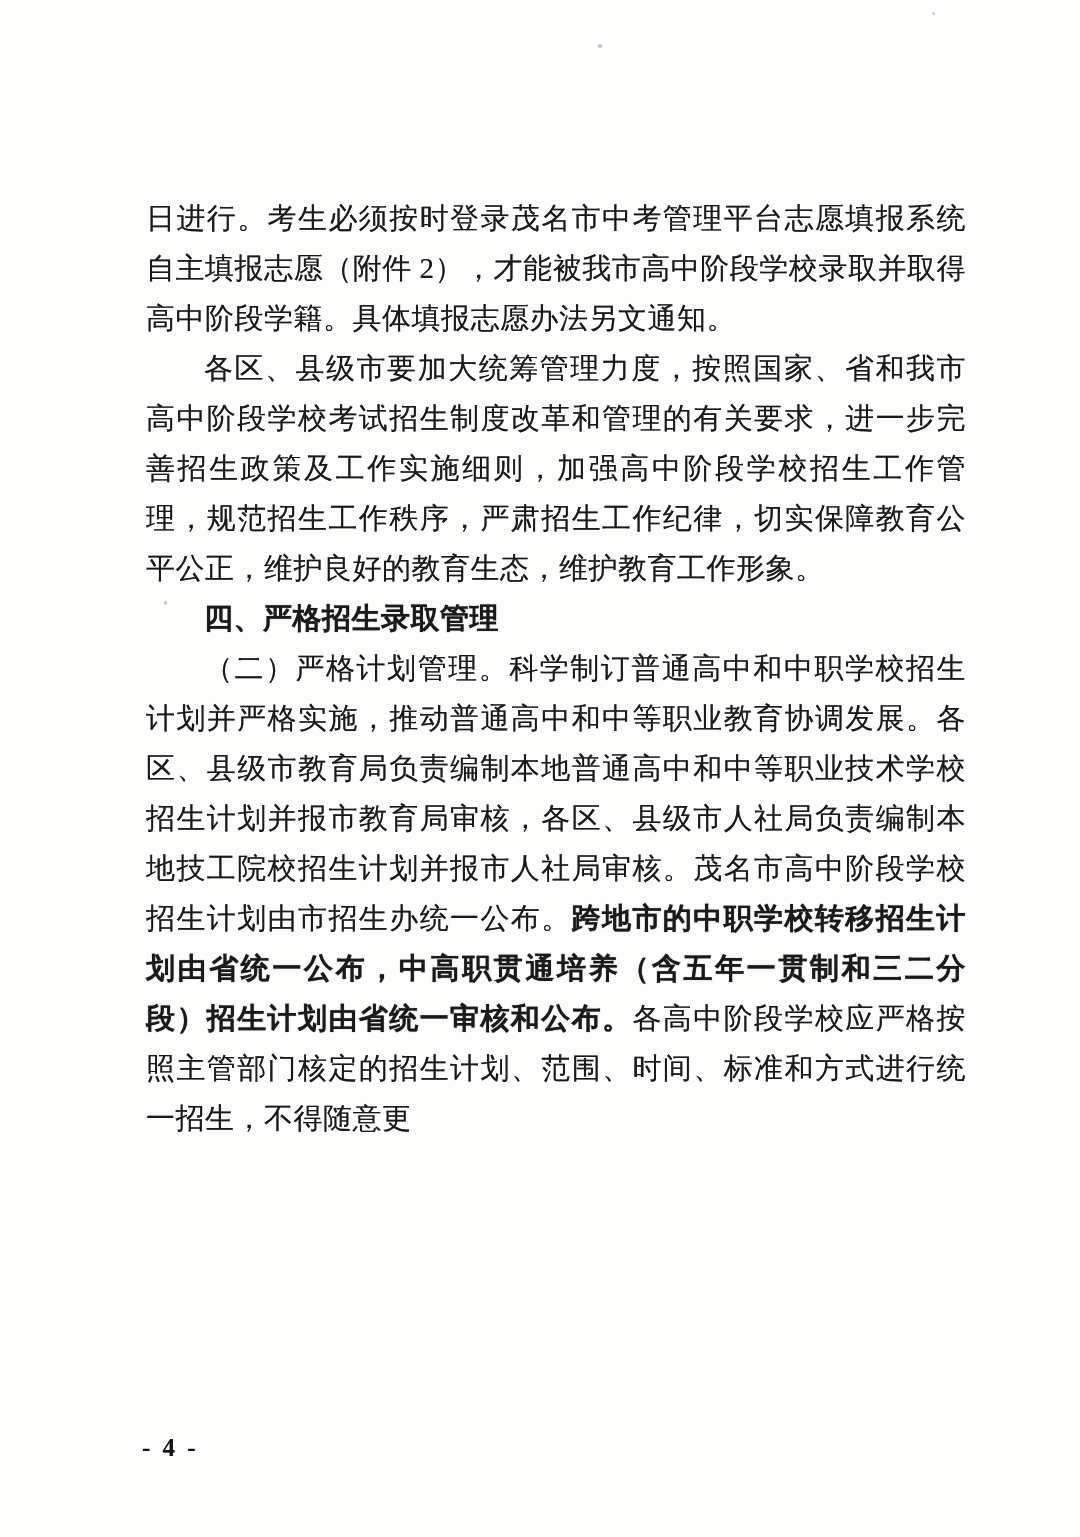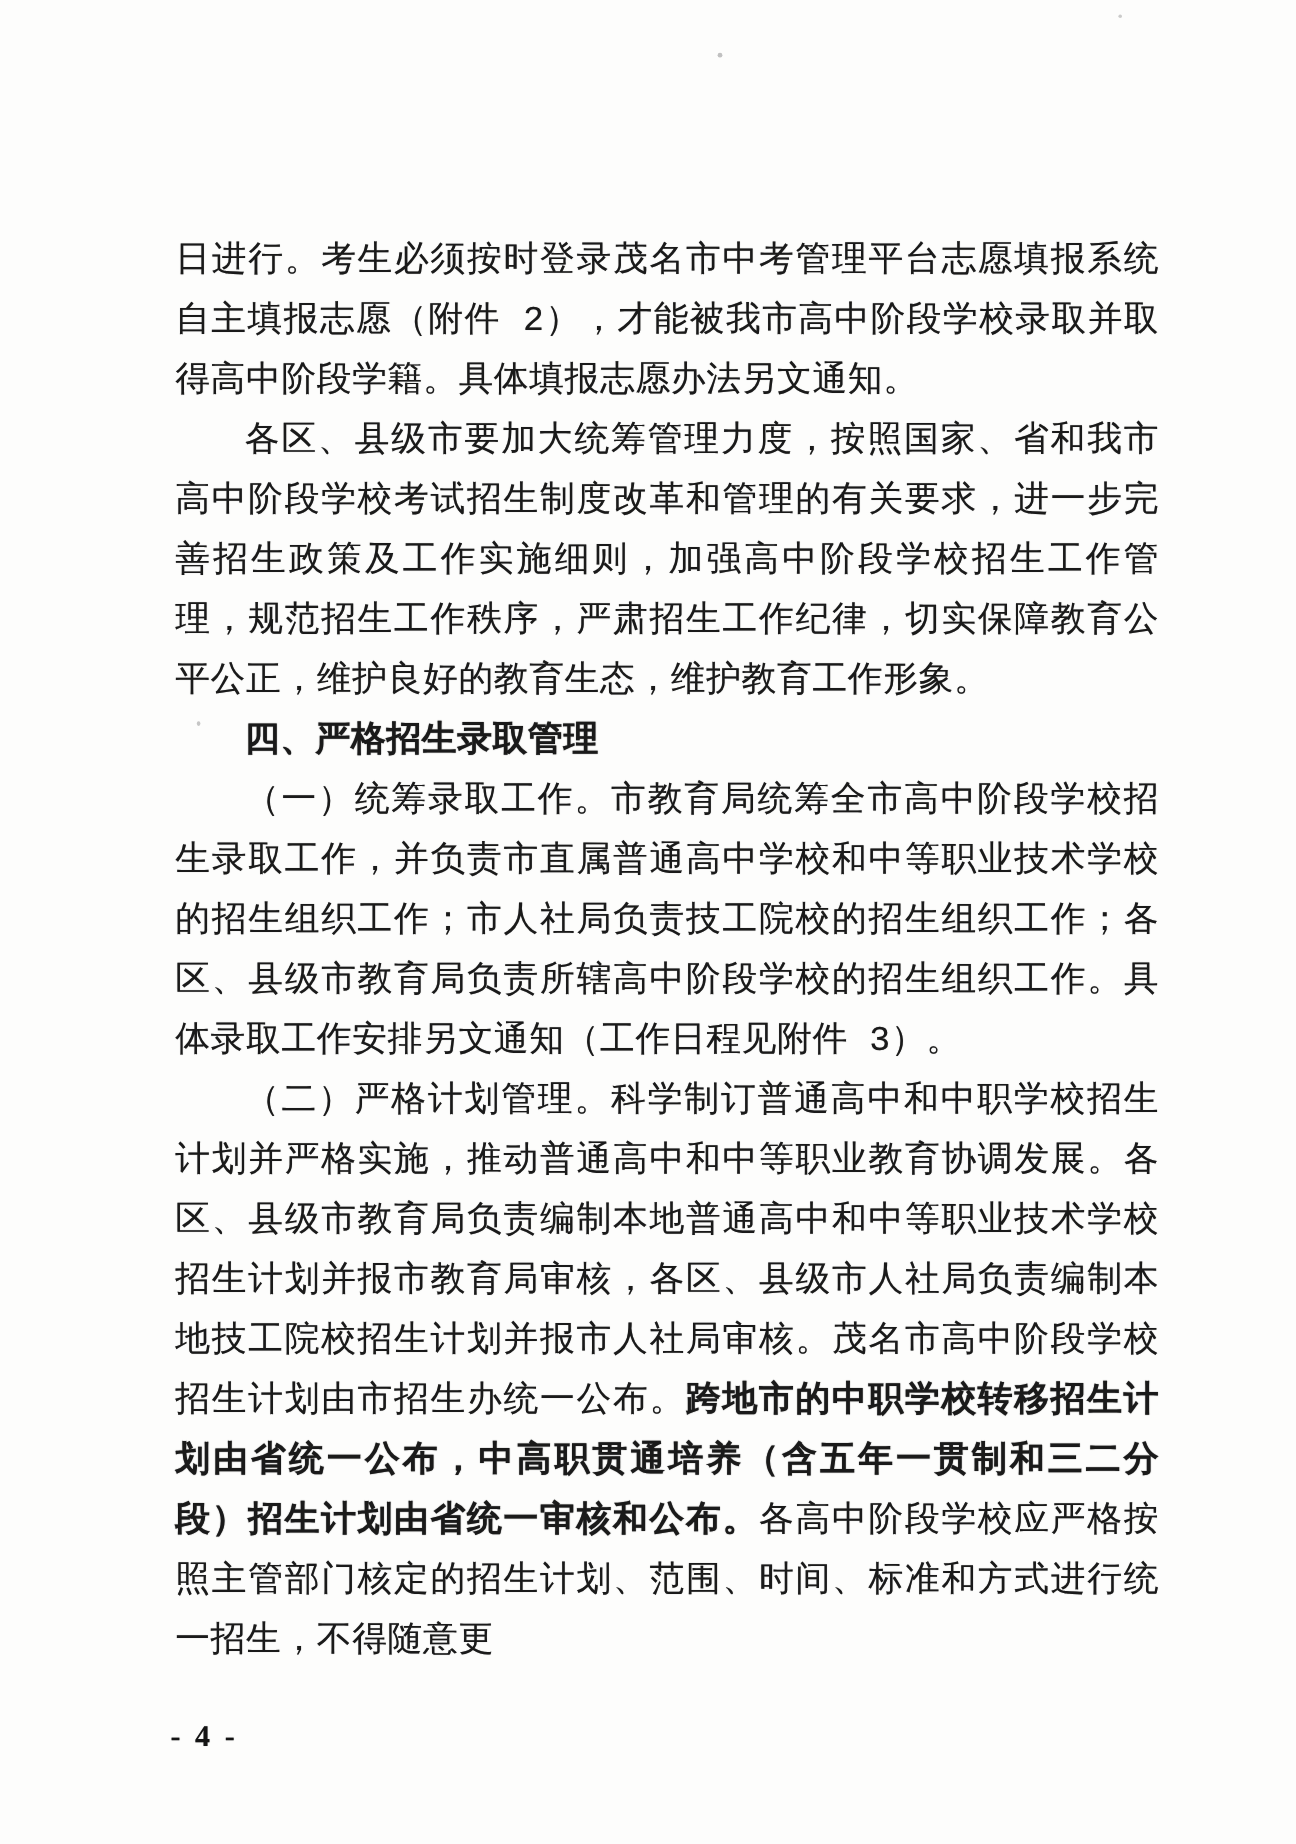--- a/index.html
+++ b/index.html
@@ -14,21 +14,20 @@
     margin: 0 auto;
     background: #fdfdfc;
     overflow: hidden;
     font-family: "Liberation Serif", "DejaVu Serif", serif;
   }
   .content {
     position: absolute;
     left: 146px;
     top: 193px;
     width: 820px;
-    font-family: Liberation Mono, monospace;
   }
   p.para {
     margin: 0;
     font-size: 29px;
     line-height: 50px;
     color: #1a1a1a;
     text-align: justify;
     letter-spacing: 0.5px;
     text-shadow: 0 0 0.6px rgba(20,20,20,0.55);
   }
@@ -64,18 +63,17 @@
 
 <div class="page">
   <span class="speck s1"></span>
   <span class="speck s2"></span>
   <span class="speck s3"></span>
 
   <div class="content">
       <p class="para"><span>日进行。考生必须按时登录茂名市中考管理平台志愿填报系统自主填报志愿（附件 2），才能被我市高中阶段学校录取并取得高中阶段学籍。具体填报志愿办法另文通知。</span></p>
       <p class="para indent"><span>各区、县级市要加大统筹管理力度，按照国家、省和我市高中阶段学校考试招生制度改革和管理的有关要求，进一步完善招生政策及工作实施细则，加强高中阶段学校招生工作管理，规范招生工作秩序，严肃招生工作纪律，切实保障教育公平公正，维护良好的教育生态，维护教育工作形象。</span></p>
       <p class="para indent"><span class="bold">四、严格招生录取管理</span></p>
-      <p class="para indent"><span>（一）统筹录取工作。市教育局统筹全市高中阶段学校招生录取工作，并负责市直属普通高中学校和中等职业技术学校的招生组织工作；市人社局负责技工院校的招生组织工作；各区、县级市教育局负责所辖高中阶段学校的招生组织工作。具体录取工作安排另文通知（工作日程见附件 3）。</span></p>
       <p class="para indent"><span>（二）严格计划管理。科学制订普通高中和中职学校招生计划并严格实施，推动普通高中和中等职业教育协调发展。各区、县级市教育局负责编制本地普通高中和中等职业技术学校招生计划并报市教育局审核，各区、县级市人社局负责编制本地技工院校招生计划并报市人社局审核。茂名市高中阶段学校招生计划由市招生办统一公布。</span><span class="bold">跨地市的中职学校转移招生计划由省统一公布，中高职贯通培养（含五年一贯制和三二分段）招生计划由省统一审核和公布。</span><span>各高中阶段学校应严格按照主管部门核定的招生计划、范围、时间、标准和方式进行统一招生，不得随意更</span></p>
     </div>
 
   <div class="page-number">- 4 -</div>
 </div>
 
 </body></html>

